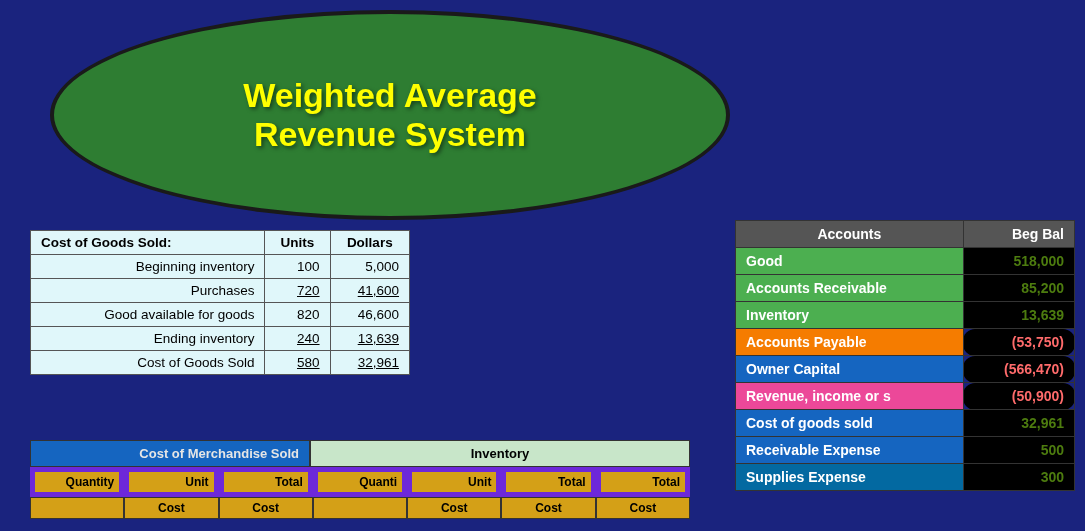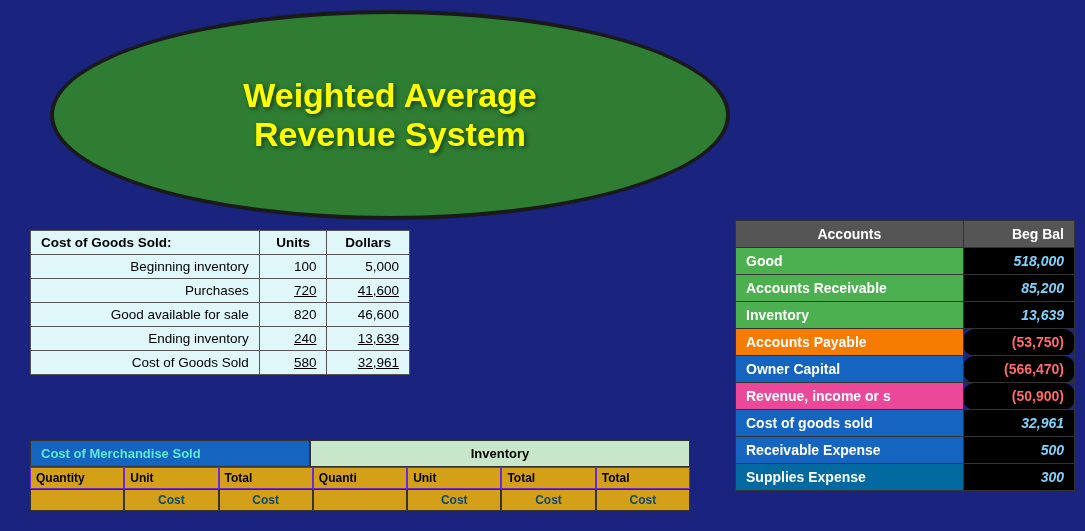--- a/index.html
+++ b/index.html
@@ -80,24 +80,24 @@
       left: 30px;
       width: 660px;
       z-index: 3;
     }
     .bottom-header-row {
       display: flex;
       width: 100%;
     }
     .bottom-header-left {
       background: #1565c0;
-      color: #5eead4;
+      color: #e5e5e5;
       font-weight: bold;
       font-size: 13px;
-      text-align: left;
+      text-align: right;
       padding: 5px 10px;
       flex: 0 0 280px;
       border: 1px solid #333;
     }
     .bottom-header-right {
       background: #c8e6c9;
       color: #000;
       font-weight: bold;
       font-size: 13px;
       text-align: center;
@@ -105,38 +105,38 @@
       flex: 1;
       border: 1px solid #333;
     }
     .bottom-subheader-row {
       display: flex;
       width: 100%;
       background: #d4a017;
     }
     .bottom-subheader-cell {
       flex: 1;
-      text-align: left;
+      text-align: right;
       font-weight: bold;
       font-size: 12px;
       color: #000;
       padding: 3px 5px;
-      border: 1px solid #6d28d9;
+      border: 5px solid #6d28d9;
     }
     .bottom-label-row {
       display: flex;
       width: 100%;
       background: #d4a017;
     }
     .bottom-label-cell {
       flex: 1;
       text-align: center;
       font-weight: bold;
       font-size: 12px;
-      color: #0c4a6e;
+      color: #000000;
       padding: 3px 14px;
       border: 1px solid #333;
     }
 
     
     .accounts-panel {
       position: absolute;
       top: 220px;
       right: 10px;
       width: 340px;
@@ -175,21 +175,21 @@
     }
     .acc-cash { background: #4caf50; }
     .acc-ar { background: #4caf50; }
     .acc-inv { background: #4caf50; }
     .acc-ap { background: #f57c00; }
     .acc-oc { background: #1565c0; color: #fff; }
     .acc-rev { background: #ec4899; }
     .acc-cogs { background: #1565c0; }
     .acc-util { background: #1565c0; }
     .acc-sup { background: #0369a1; }
-    .val-positive { color: #7dd3fc; font-style: italic; }
+    .val-positive { color: #4d7c0f; }
     .val-negative { color: #ff6b6b; border-radius: 12px; }
   </style>
 </head>
 <body>
 
 <div class="header-ellipse">
   <div class="header-title">
     <span>Weighted Average</span><br>
     <span>Revenue System</span>
   </div>
@@ -209,21 +209,21 @@
           <td>Beginning inventory</td>
           <td>100</td>
           <td>5,000</td>
         </tr>
         <tr>
           <td>Purchases</td>
           <td><u>720</u></td>
           <td><u>41,600</u></td>
         </tr>
         <tr>
-          <td>Good available for sale</td>
+          <td>Good available for goods</td>
           <td>820</td>
           <td>46,600</td>
         </tr>
         <tr>
           <td>Ending inventory</td>
           <td><u>240</u></td>
           <td><u>13,639</u></td>
         </tr>
         <tr>
           <td>Cost of Goods Sold</td>

